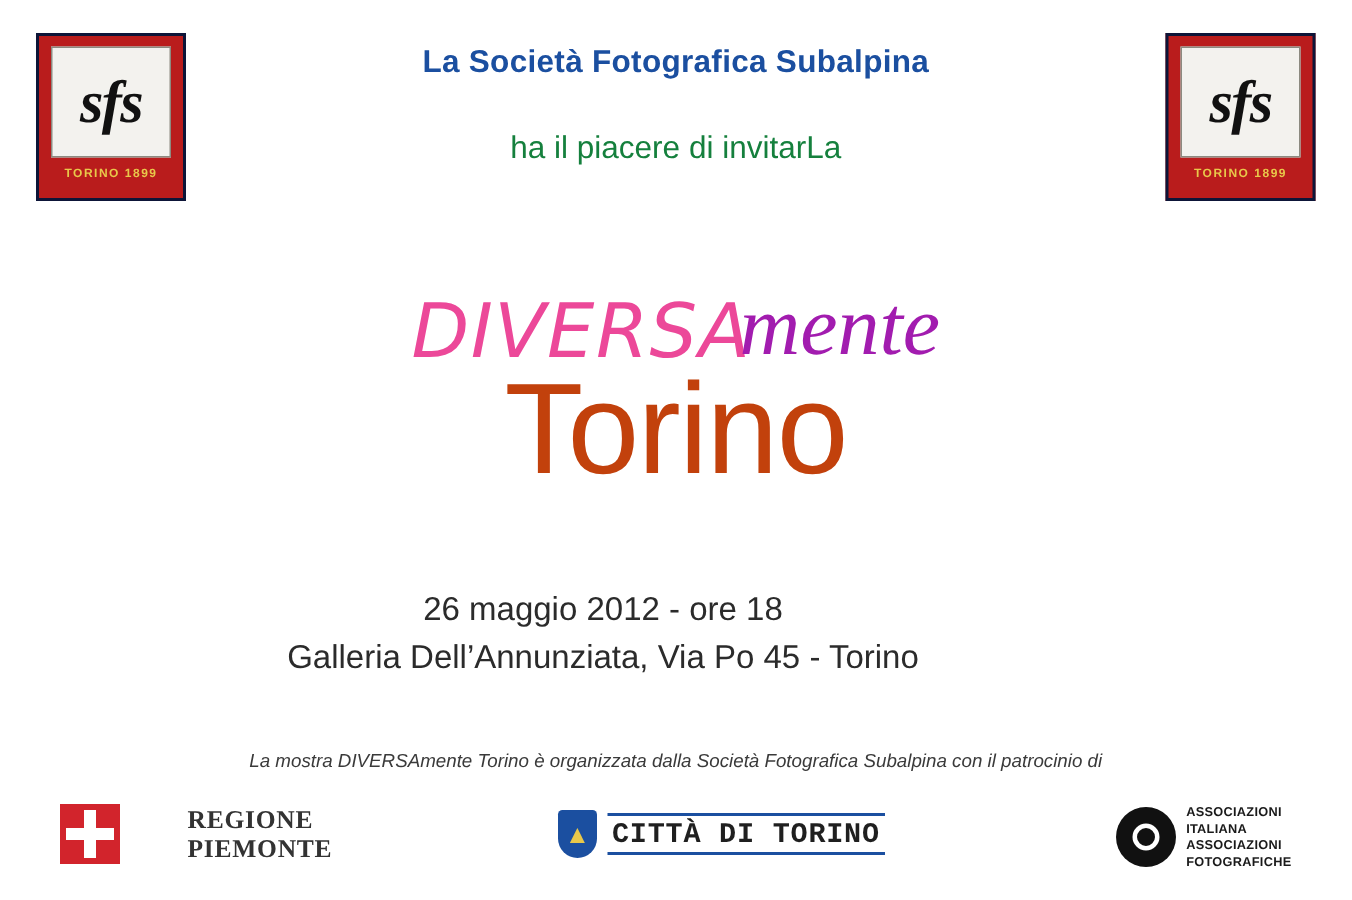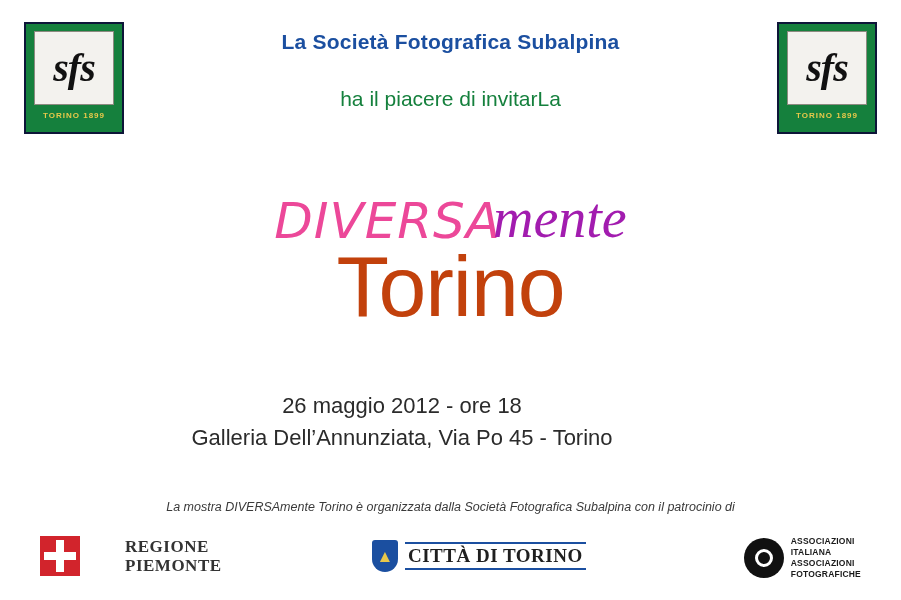--- a/index.html
+++ b/index.html
@@ -21,21 +21,21 @@
     height: 600px;
     box-sizing: border-box;
   }
 
   
   .sfs-logo {
     position: absolute;
     top: 22px;
     width: 96px;
     height: 108px;
-    background: #15803d;
+    background: #b91c1c;
     border: 2px solid #0d1538;
     display: flex;
     flex-direction: column;
     align-items: center;
     justify-content: flex-start;
     overflow: hidden;
   }
   .sfs-logo.left  { left: 24px; }
   .sfs-logo.right { right: 24px; }
 
@@ -218,21 +218,21 @@
     align-items: center;
     justify-content: center;
   }
   .citta-bull {
     color: #e8c84a;
     font-size: 17px;
     line-height: 1;
   }
   .citta-text {
     margin-left: 7px;
-    font-family: Liberation Serif, serif;
+    font-family: Liberation Mono, monospace;
     font-size: 19px;
     font-weight: bold;
     color: #1f1f1f;
     letter-spacing: 0.5px;
     border-bottom: 2px solid #1b4fa0;
     border-top: 2px solid #1b4fa0;
     padding: 1px 3px;
   }
 
   

